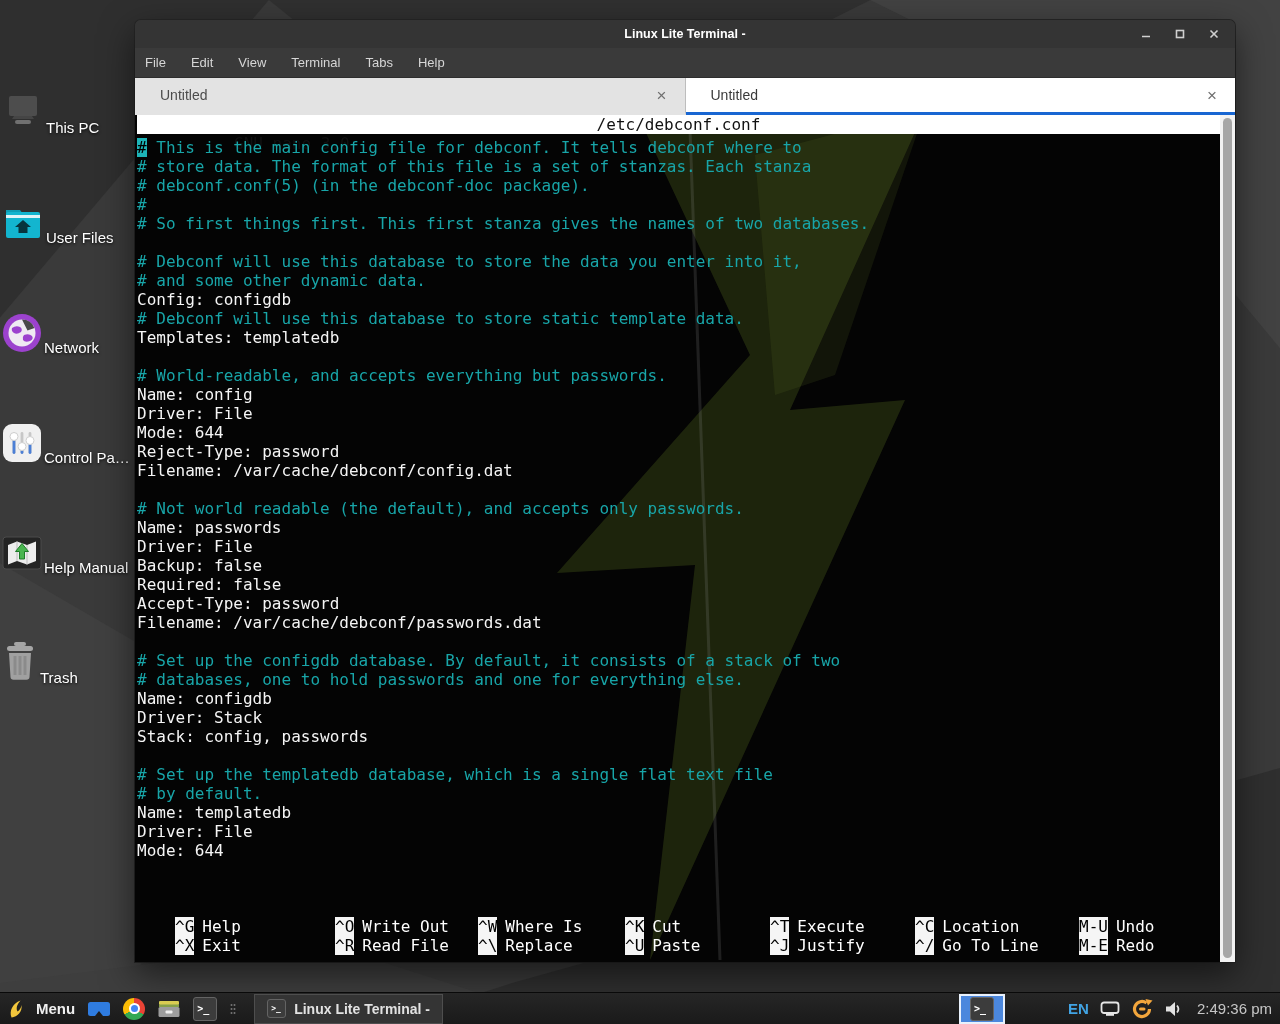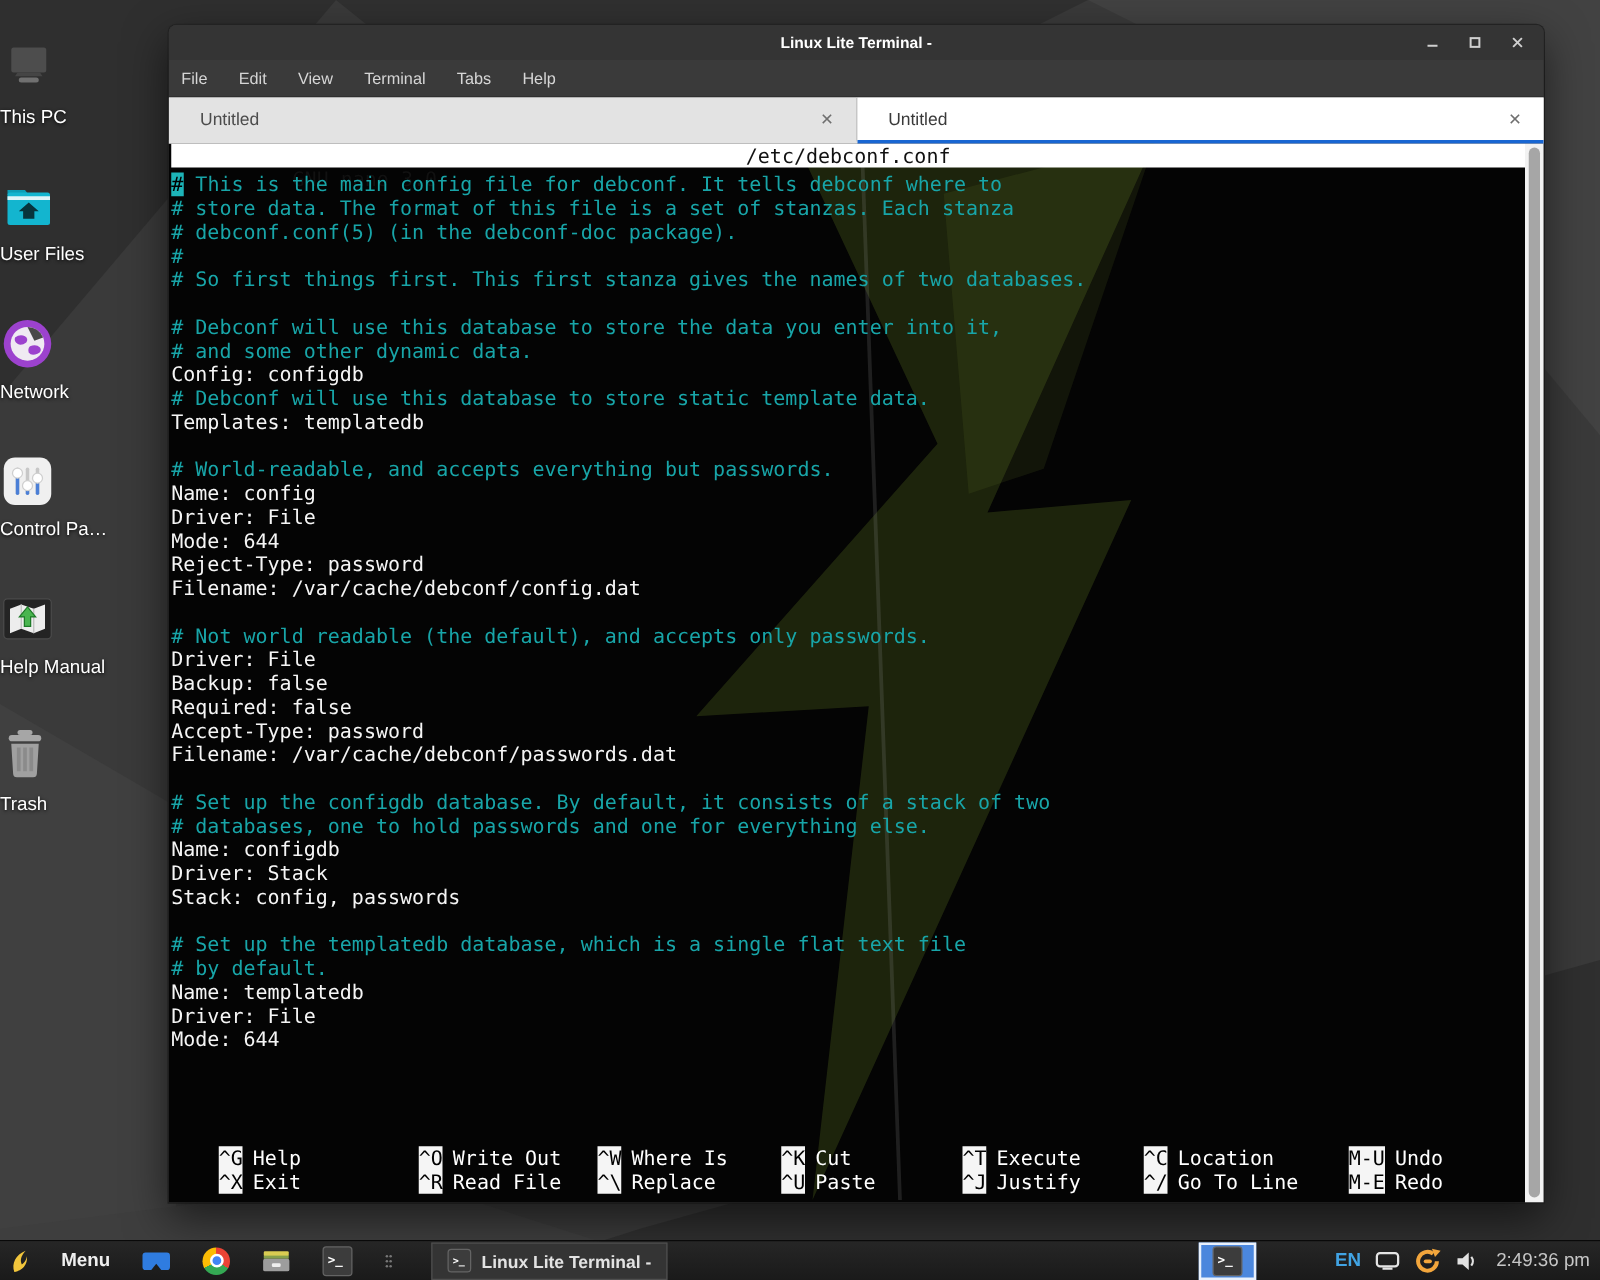--- a/index.html
+++ b/index.html
@@ -11,21 +11,21 @@
   .wp { position:absolute; inset:0; }
   .wp1 { background:#2f2f2f; clip-path:polygon(0 0, 21% 0, 0 31%); }
   .wp2 { background:#303030; clip-path:polygon(21% 0, 68% 0, 52% 10%, 30% 9%); }
   .wp3 { background:#424242; clip-path:polygon(68% 0, 100% 0, 100% 34%, 84% 10%); }
   .wp4 { background:#404040; clip-path:polygon(0 55%, 11% 63%, 11% 100%, 0 100%); }
   .wp5 { background:#2f2f2f; clip-path:polygon(40% 96%, 100% 75%, 100% 100%, 30% 100%); }
   .wp6 { background:#3e3e3e; clip-path:polygon(0 96%, 25% 92%, 45% 100%, 0 100%); }
 
   
   .desktop-icons { position:absolute; left:0; top:26px; width:136px; z-index:2; }
-  .dicon { width:136px; height:110px; display:flex; flex-direction:column; align-items:flex-start;
+  .dicon { width:136px; height:110px; display:flex; flex-direction:row; align-items:flex-end;
            padding-top:6px; cursor:default; }
   .dicon .glyph { height:46px; display:flex; align-items:center; justify-content:center; }
   .dicon .dlabel { margin-top:7px; color:#fff; font-size:15px; text-align:center;
                    text-shadow:0 1px 3px rgba(0,0,0,.9); white-space:nowrap; }
 
   
   .window { position:absolute; left:135px; top:20px; width:1100px; height:942px;
             border-radius:6px 6px 0 0; overflow:hidden; z-index:3;
             box-shadow:0 12px 34px rgba(0,0,0,.55), 0 0 0 1px #272727; background:#353535; }
   .titlebar { height:28px; background:#343434; position:relative; display:flex;
@@ -68,21 +68,21 @@
   .sc-label { color:#fff; margin-left:8px; }
 
   .scrollbar { position:absolute; right:0; top:0; bottom:0; width:15px; background:#f2f2f2; }
   .sb-thumb { position:absolute; left:3px; right:3px; top:3px; bottom:4px;
               background:#a6a6a6; border-radius:6px; cursor:pointer; }
 
   
   .taskbar { position:absolute; left:0; bottom:0; width:1280px; height:32px; z-index:5;
              background:linear-gradient(#262626,#1a1a1a); border-top:1px solid #090909;
              display:flex; align-items:center; }
-  .tb-left { display:flex; align-items:center; gap:25px; padding-left:8px; }
+  .tb-left { display:flex; align-items:center; gap:12px; padding-left:8px; }
   .menu-label { color:#efefef; font-size:15px; font-weight:bold; cursor:pointer; }
   .chrome { width:22px; height:22px; border-radius:50%; position:relative; cursor:pointer;
             background:conic-gradient(#ea4335 0 120deg,#34a853 0 240deg,#fbbc05 0 360deg); }
   .chrome .cc { position:absolute; inset:5.5px; background:#4285f4; border:2px solid #fff; border-radius:50%; }
   .term-ico { background:#3c3c3c; border:1px solid #646464; border-radius:3px;
               display:flex; align-items:center; padding-left:3px;
               font-family:"DejaVu Sans Mono", monospace; font-weight:bold; color:#fff; cursor:pointer; }
   .term-ico.big { width:24px; height:24px; font-size:10px; }
   .term-ico.small { width:19px; height:19px; font-size:8px; }
   .task-button { margin-left:5px; height:30px; display:flex; align-items:center; gap:8px;
@@ -262,20 +262,21 @@
           <div class="tline p">Templates: templatedb</div>
           <div class="tline p"></div>
           <div class="tline c"># World-readable, and accepts everything but passwords.</div>
           <div class="tline p">Name: config</div>
           <div class="tline p">Driver: File</div>
           <div class="tline p">Mode: 644</div>
           <div class="tline p">Reject-Type: password</div>
           <div class="tline p">Filename: /var/cache/debconf/config.dat</div>
           <div class="tline p"></div>
           <div class="tline c"># Not world readable (the default), and accepts only passwords.</div>
+          <div class="tline p">Name: passwords</div>
           <div class="tline p">Driver: File</div>
           <div class="tline p">Backup: false</div>
           <div class="tline p">Required: false</div>
           <div class="tline p">Accept-Type: password</div>
           <div class="tline p">Filename: /var/cache/debconf/passwords.dat</div>
           <div class="tline p"></div>
           <div class="tline c"># Set up the configdb database. By default, it consists of a stack of two</div>
           <div class="tline c"># databases, one to hold passwords and one for everything else.</div>
           <div class="tline p">Name: configdb</div>
           <div class="tline p">Driver: Stack</div>

